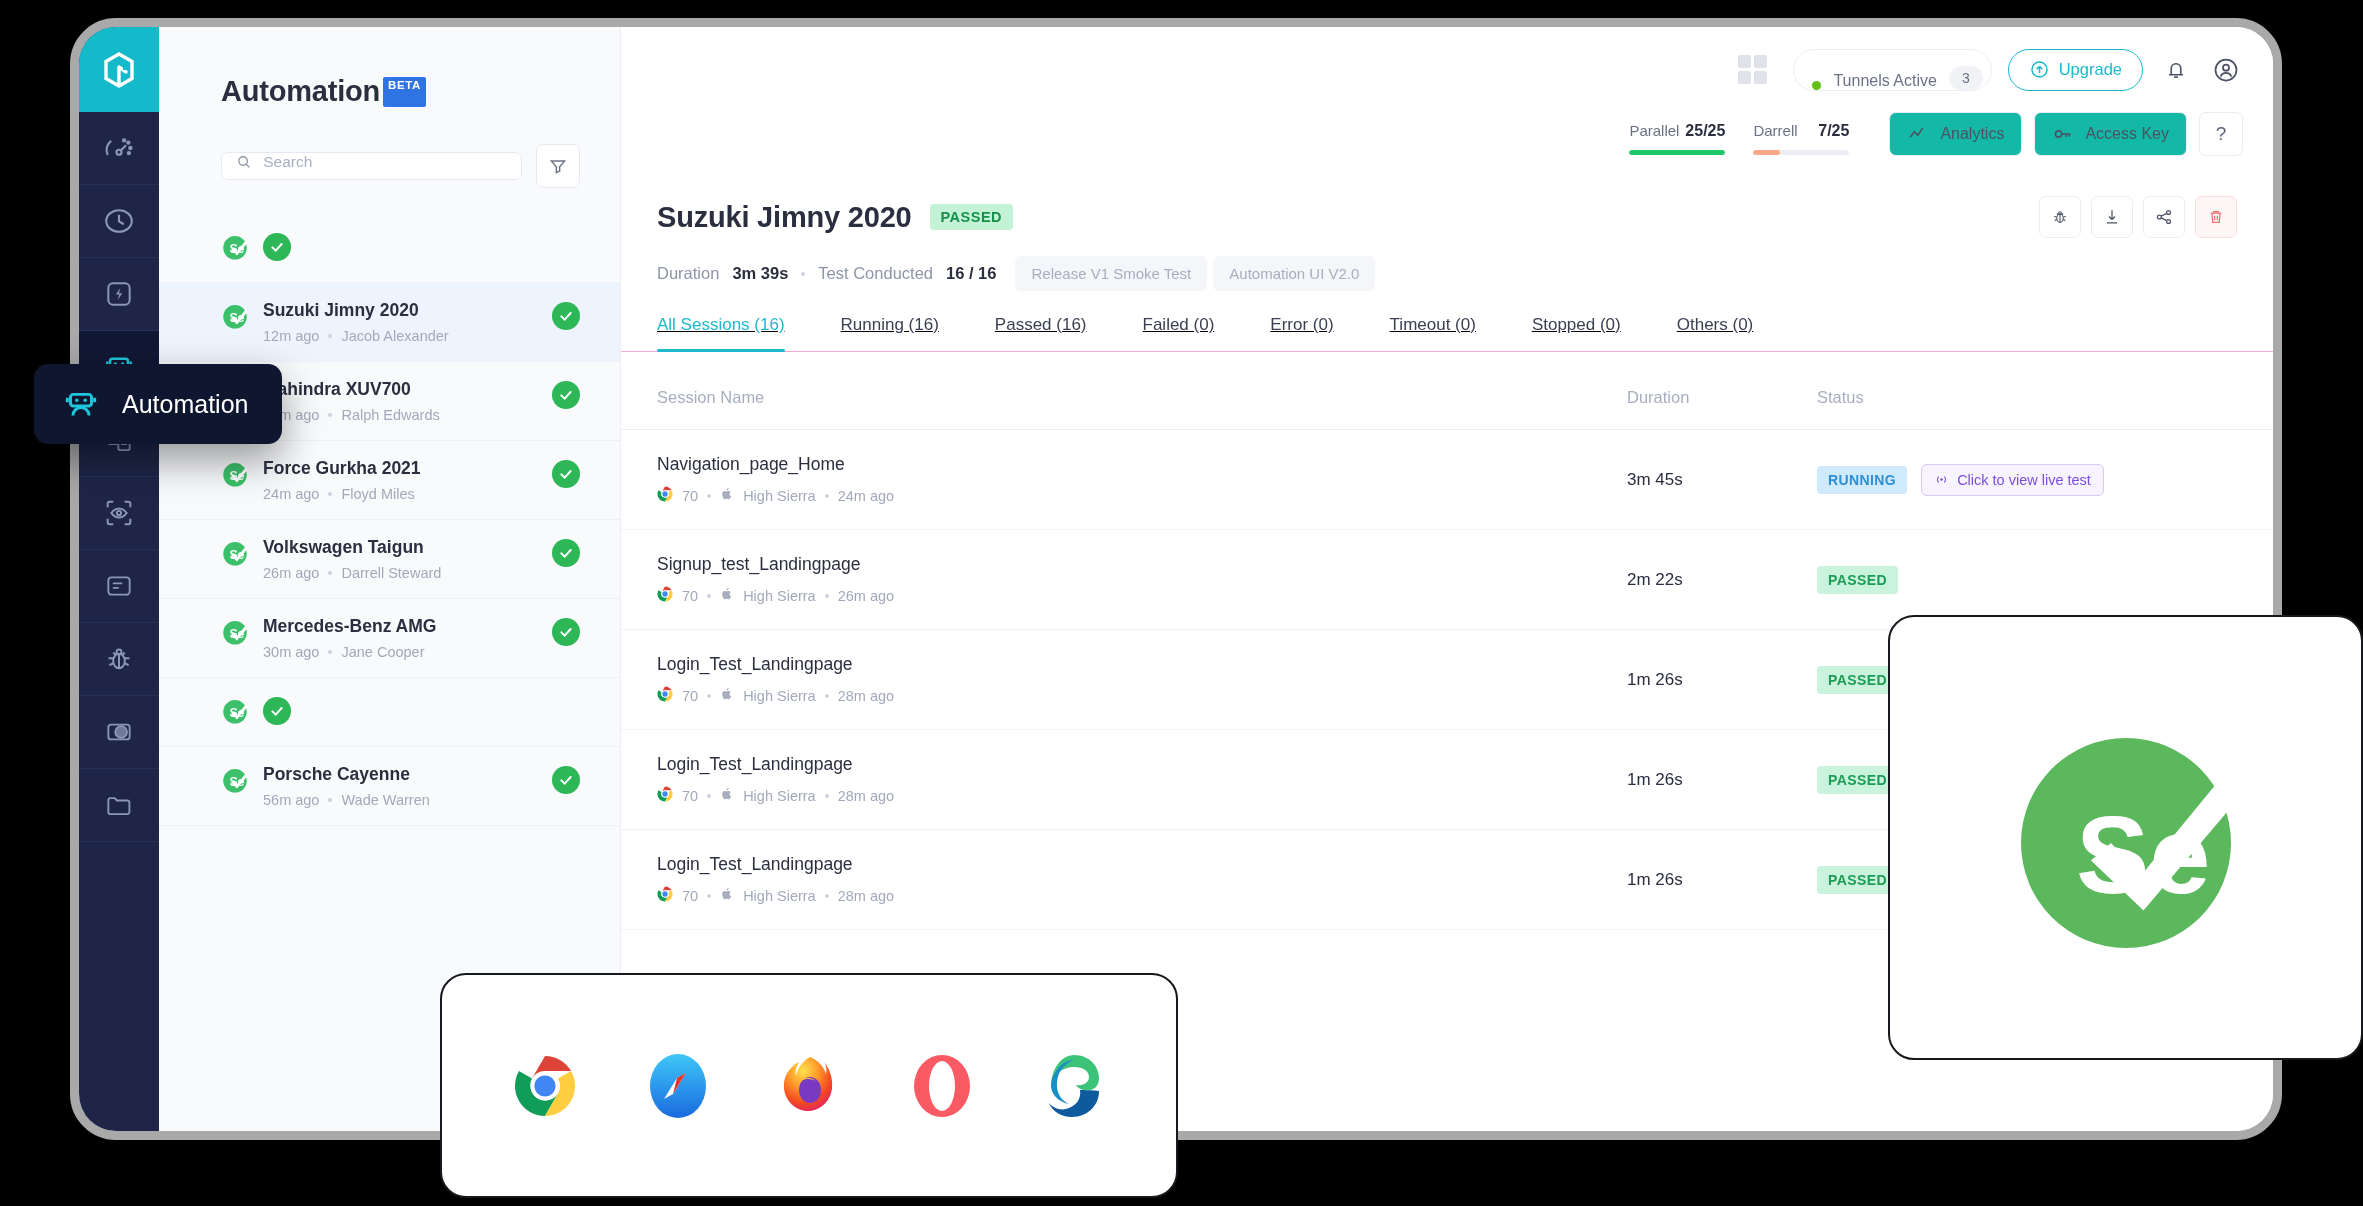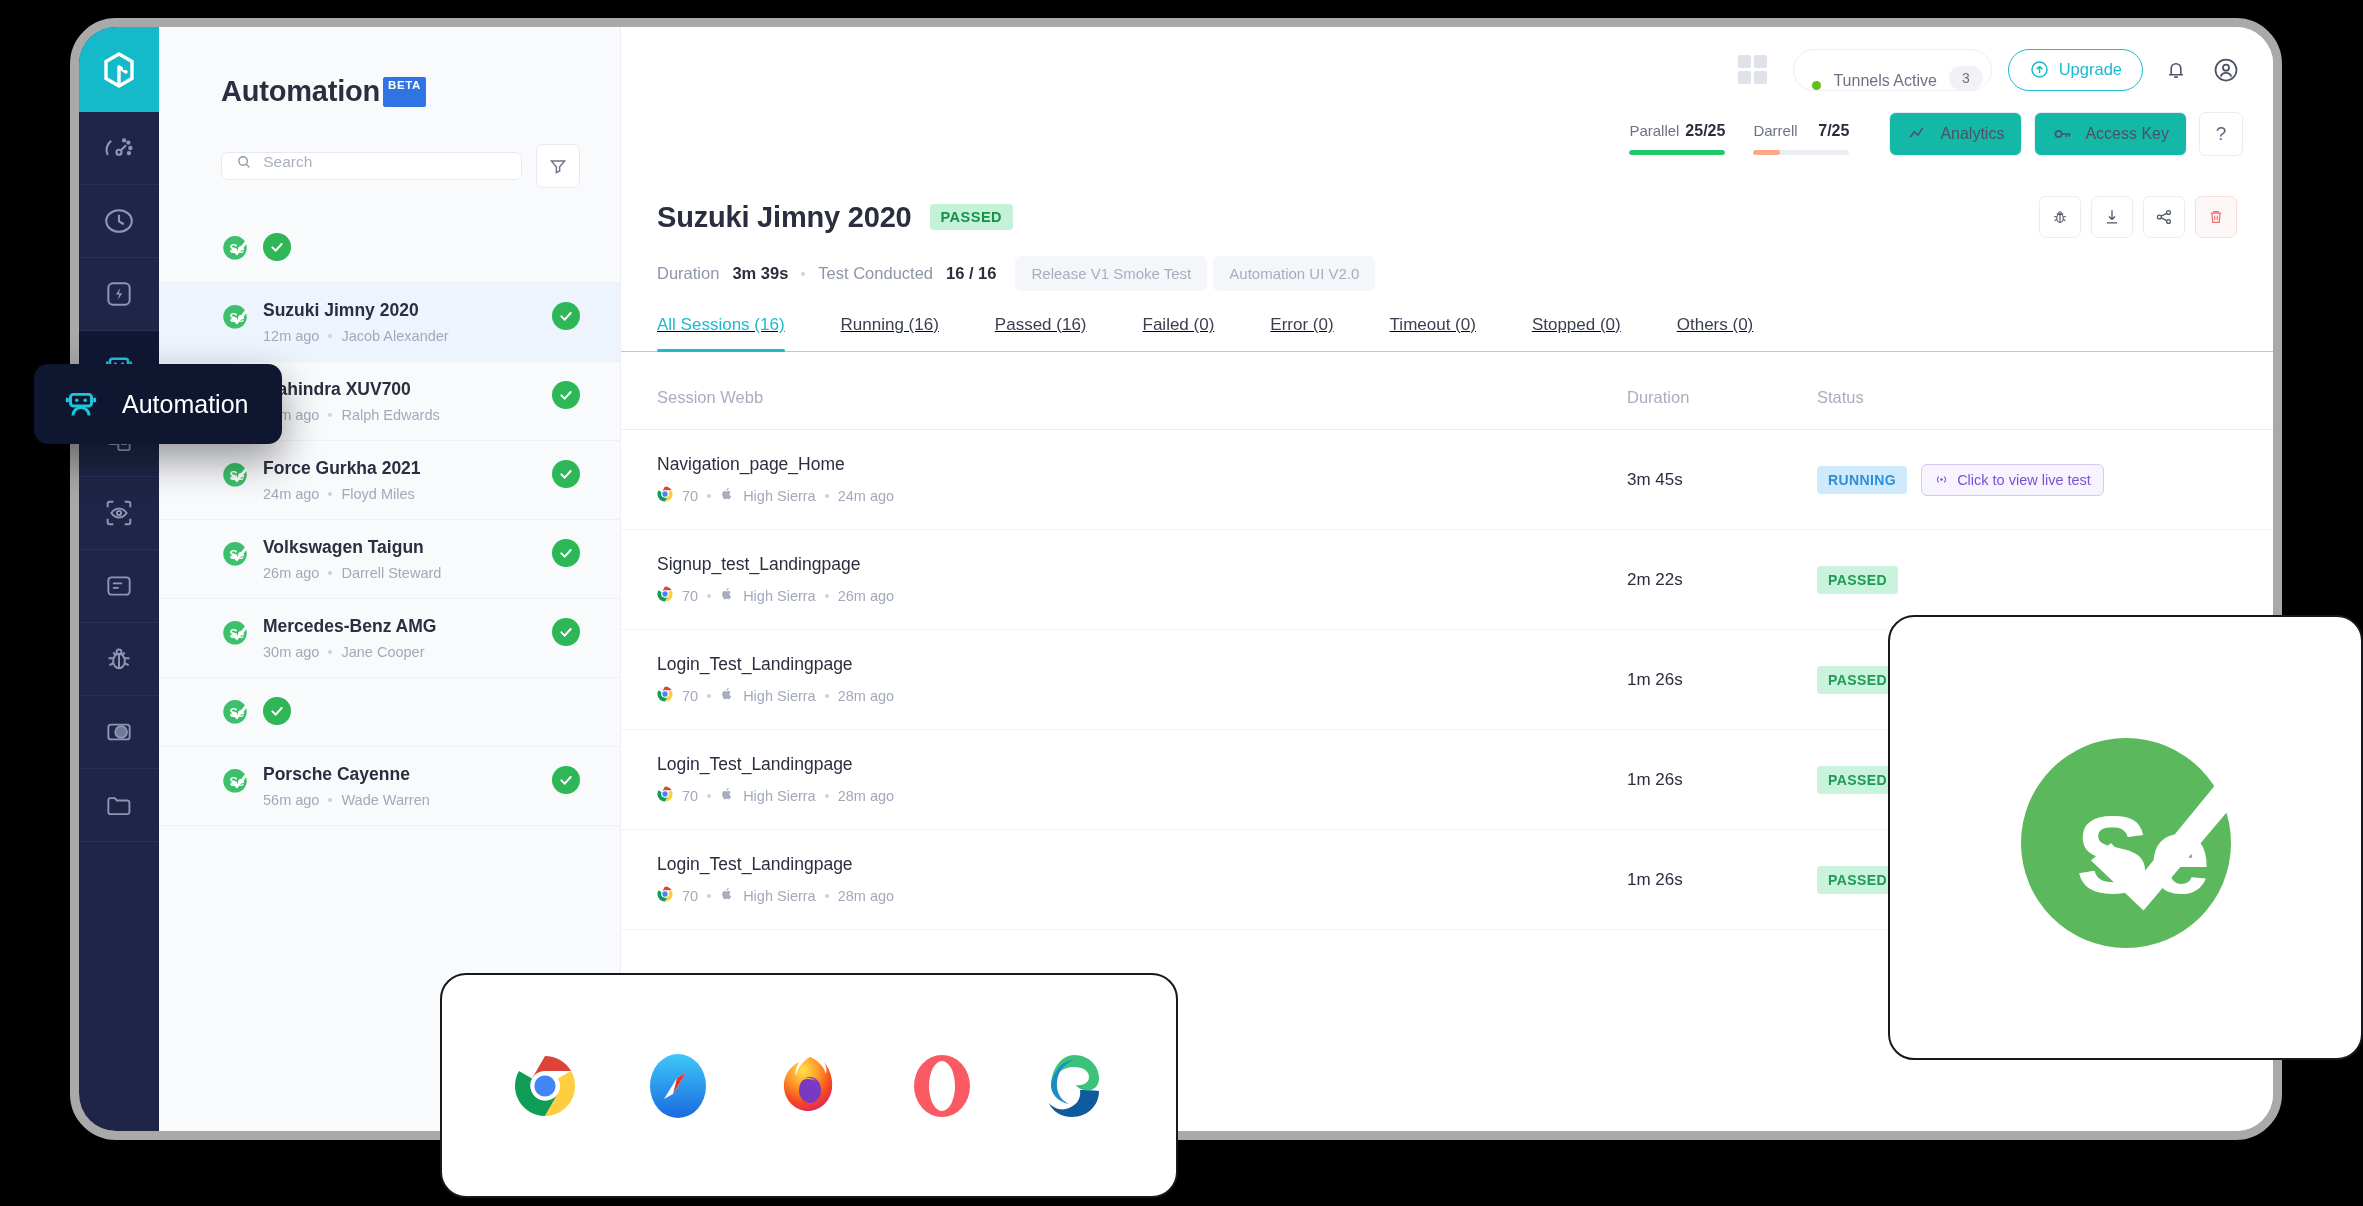--- a/index.html
+++ b/index.html
@@ -639,21 +639,21 @@
               <div class="tab">Running (16)</div>
               <div class="tab">Passed (16)</div>
               <div class="tab">Failed (0)</div>
               <div class="tab">Error (0)</div>
               <div class="tab">Timeout (0)</div>
               <div class="tab">Stopped (0)</div>
               <div class="tab">Others (0)</div>
             </div>
 
           <div class="sessions-head">
-            <div class="col-name">Session Webb</div>
+            <div class="col-name">Session Name</div>
             <div class="col-dur">Duration</div>
             <div class="col-status">Status</div>
           </div>
 
           <div id="sessions-list">
   <div class="session-row">
     <div class="col-name">
       <div class="sess-name">Navigation_page_Home</div>
       <div class="sess-meta">
         <span><svg width="16" height="16" viewBox="0 0 64 64">

